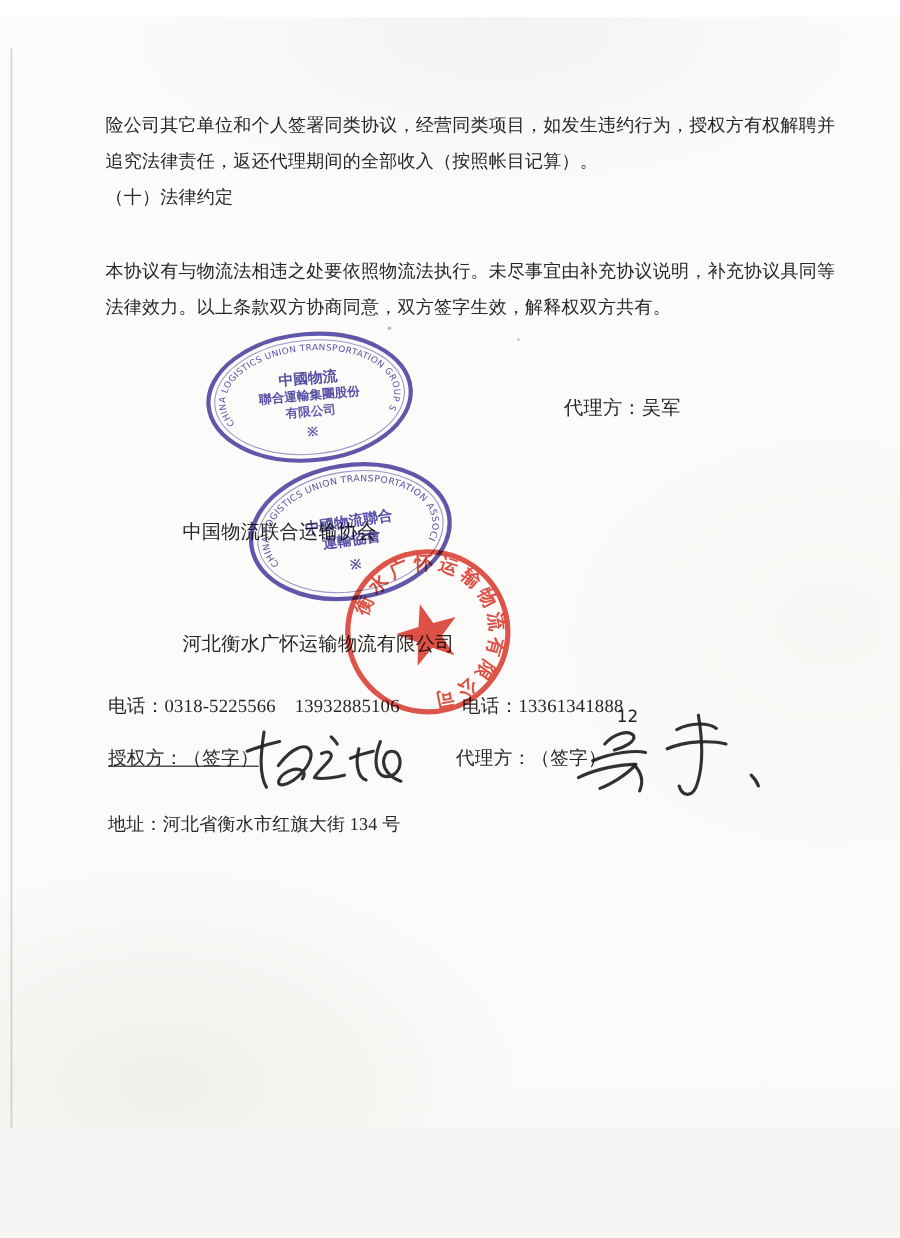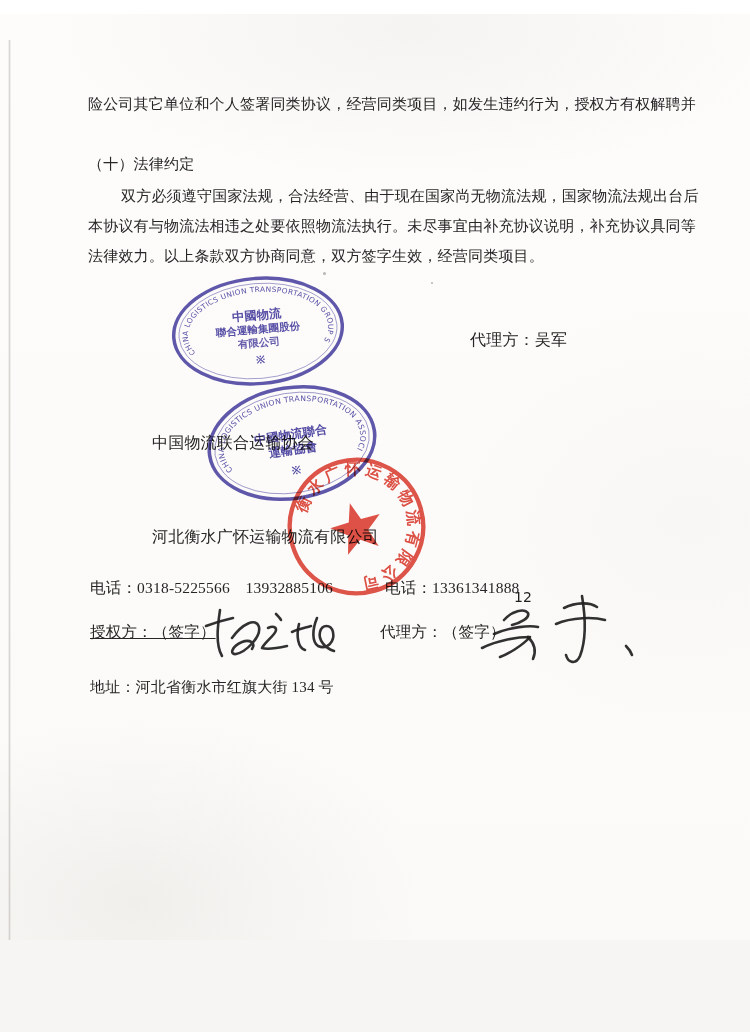--- a/index.html
+++ b/index.html
@@ -38,24 +38,24 @@
 <body>
 
 <div class="page">
 
   <div class="topstrip"></div>
   <div class="crease"></div>
   <div class="speck" style="left:323px;top:272px;"></div>
   <div class="speck" style="left:431px;top:282px;width:2px;height:2px;"></div>
 
   <div class="line" style="left:88px;top:95px;">险公司其它单位和个人签署同类协议，经营同类项目，如发生违约行为，授权方有权解聘并</div>
+  <div class="line" style="left:88px;top:125px;">追究法律责任，返还代理期间的全部收入（按照帐目记算）。</div>
   <div class="line" style="left:88px;top:155px;">（十）法律约定</div>
-  <div class="line" style="left:121px;top:187px;">双方必须遵守国家法规，合法经营、由于现在国家尚无物流法规，国家物流法规出台后</div>
   <div class="line" style="left:88px;top:217px;">本协议有与物流法相违之处要依照物流法执行。未尽事宜由补充协议说明，补充协议具同等</div>
-  <div class="line" style="left:88px;top:247px;">法律效力。以上条款双方协商同意，双方签字生效，经营同类项目。</div>
+  <div class="line" style="left:88px;top:247px;">法律效力。以上条款双方协商同意，双方签字生效，解释权双方共有。</div>
 
   <div class="line big" style="left:470px;top:330px;font-family:Liberation Mono, monospace;">代理方：吴军</div>
   <div class="line big" style="left:152px;top:433px;">中国物流联合运输协会</div>
   <div class="line big" style="left:152px;top:527px;">河北衡水广怀运输物流有限公司</div>
 
   <div class="line mid" style="left:90px;top:578px;">电话：0318-5225566　13932885106</div>
   <div class="line mid" style="left:385px;top:578px;">电话：13361341888</div>
 
   <div class="line mid" style="left:90px;top:622px;text-decoration:underline;">授权方：（签字）</div>
   <div class="line mid" style="left:380px;top:622px;">代理方：（签字）</div>

